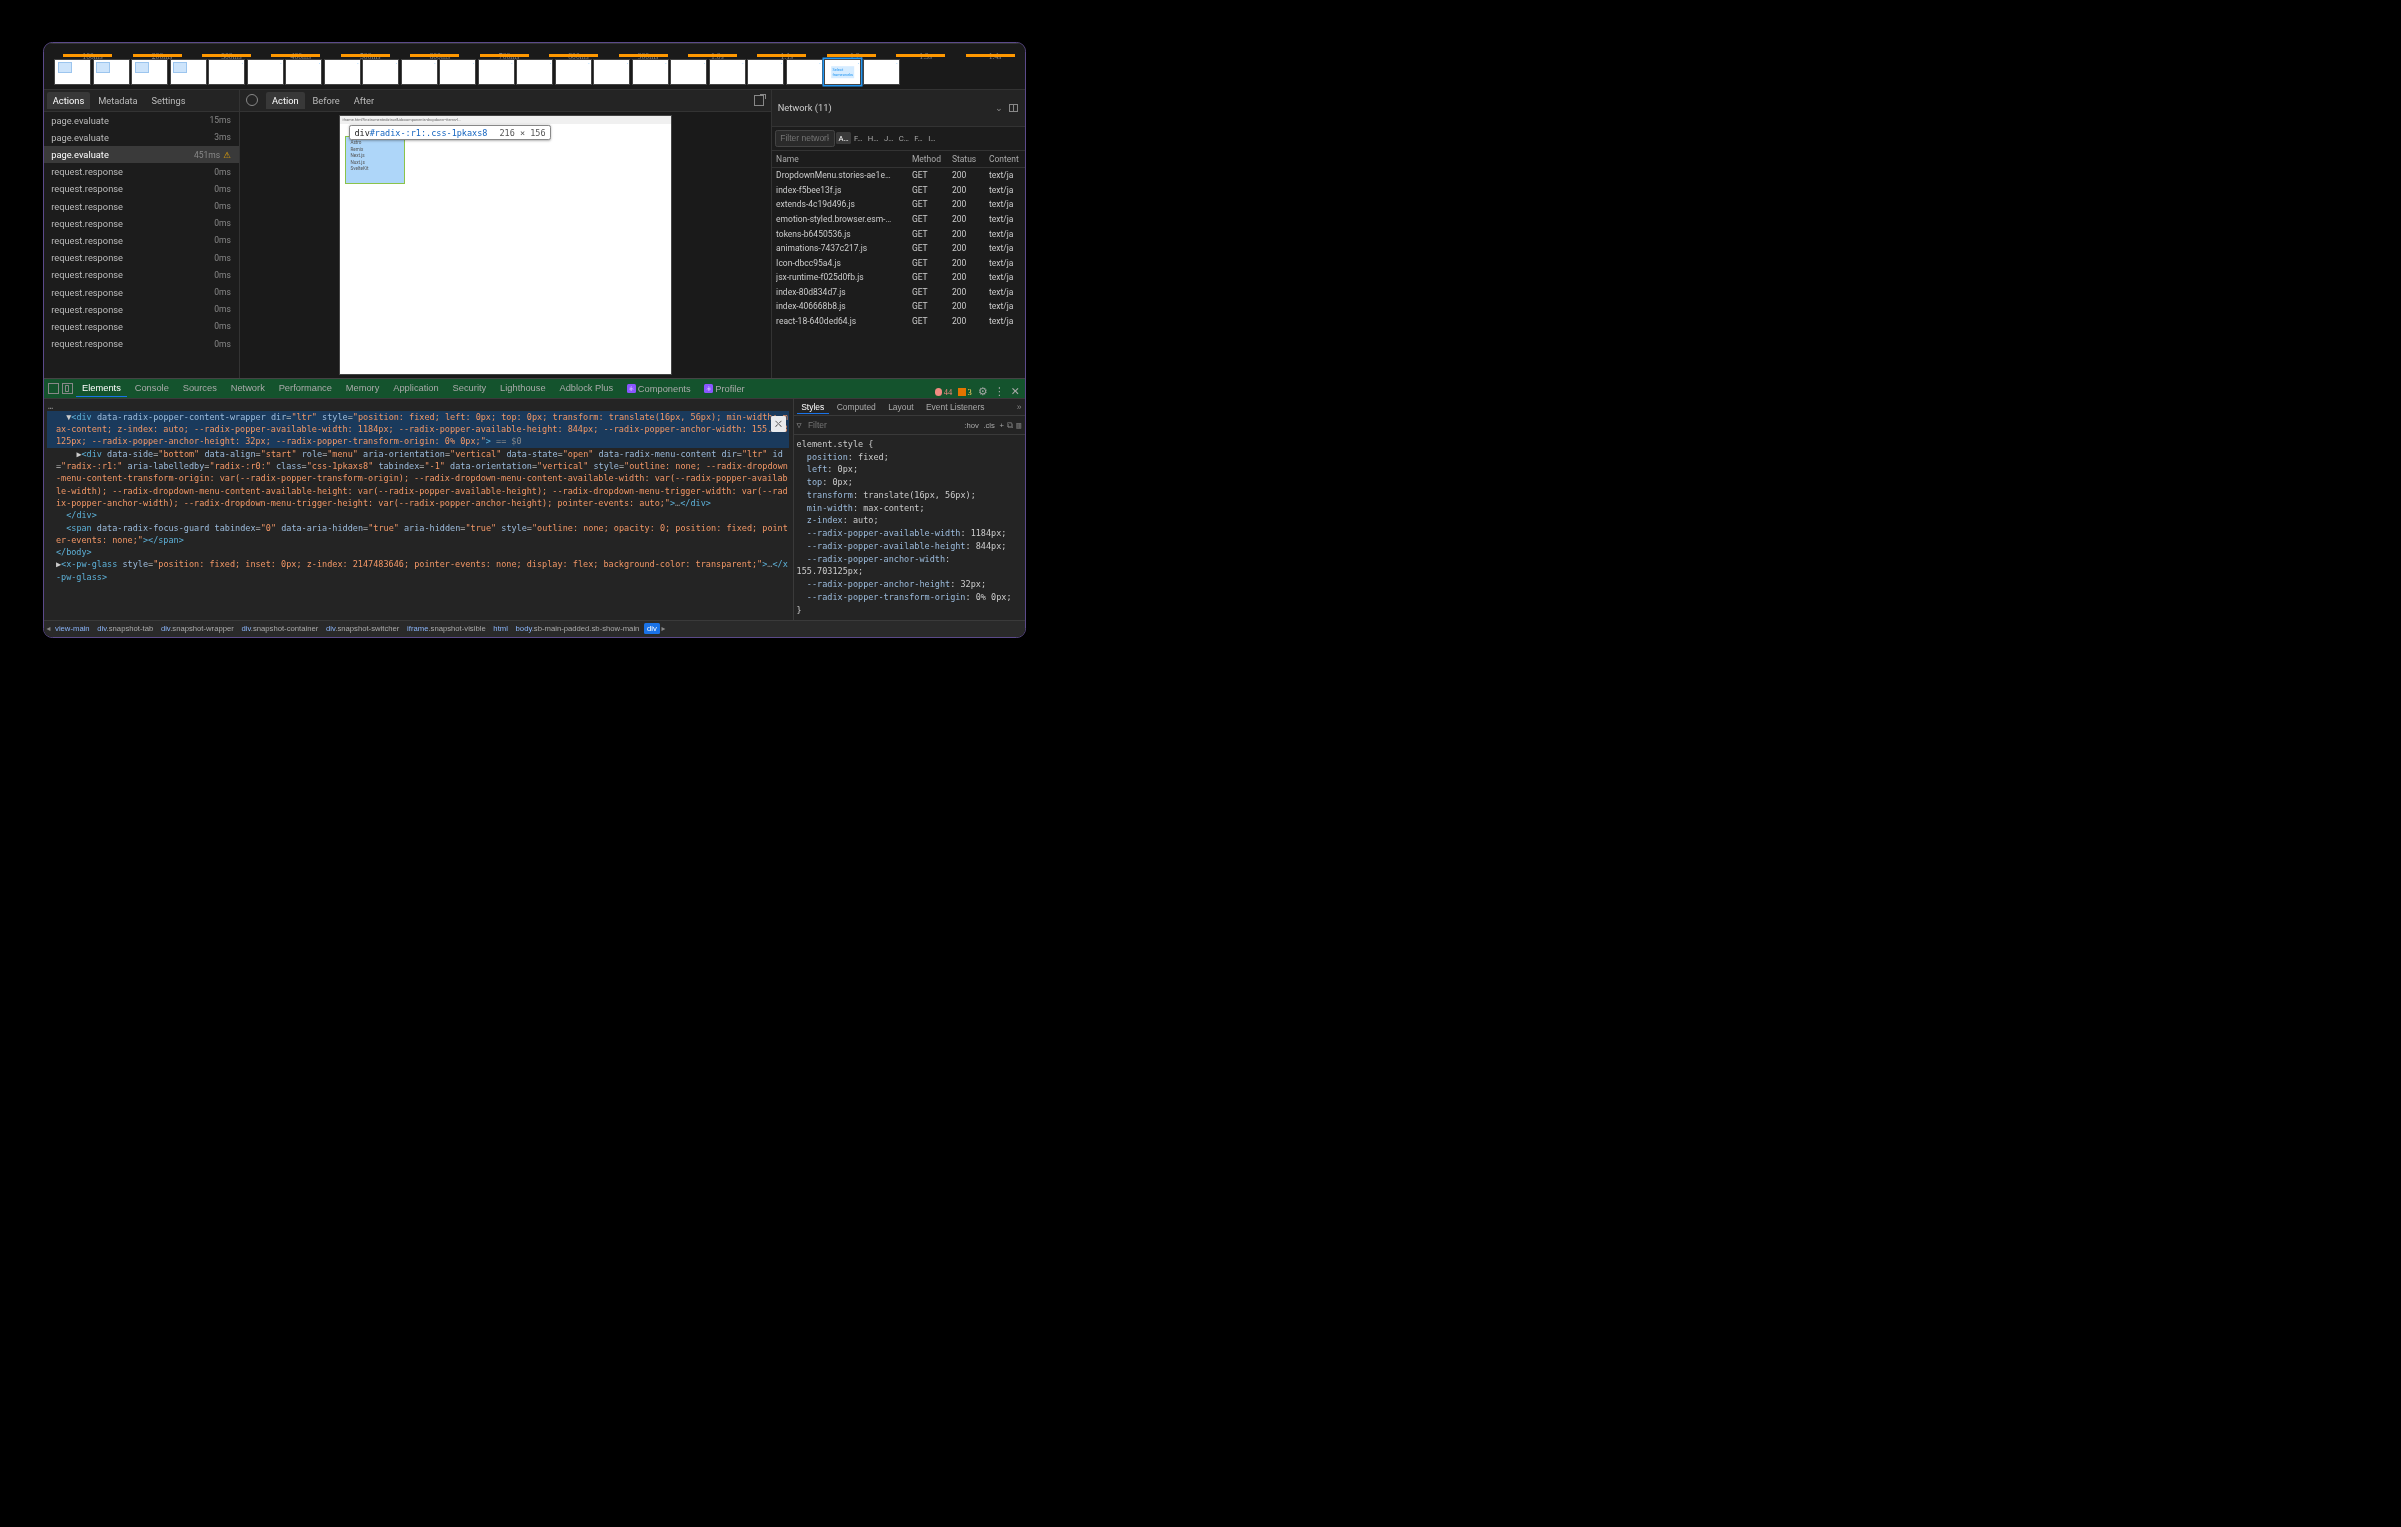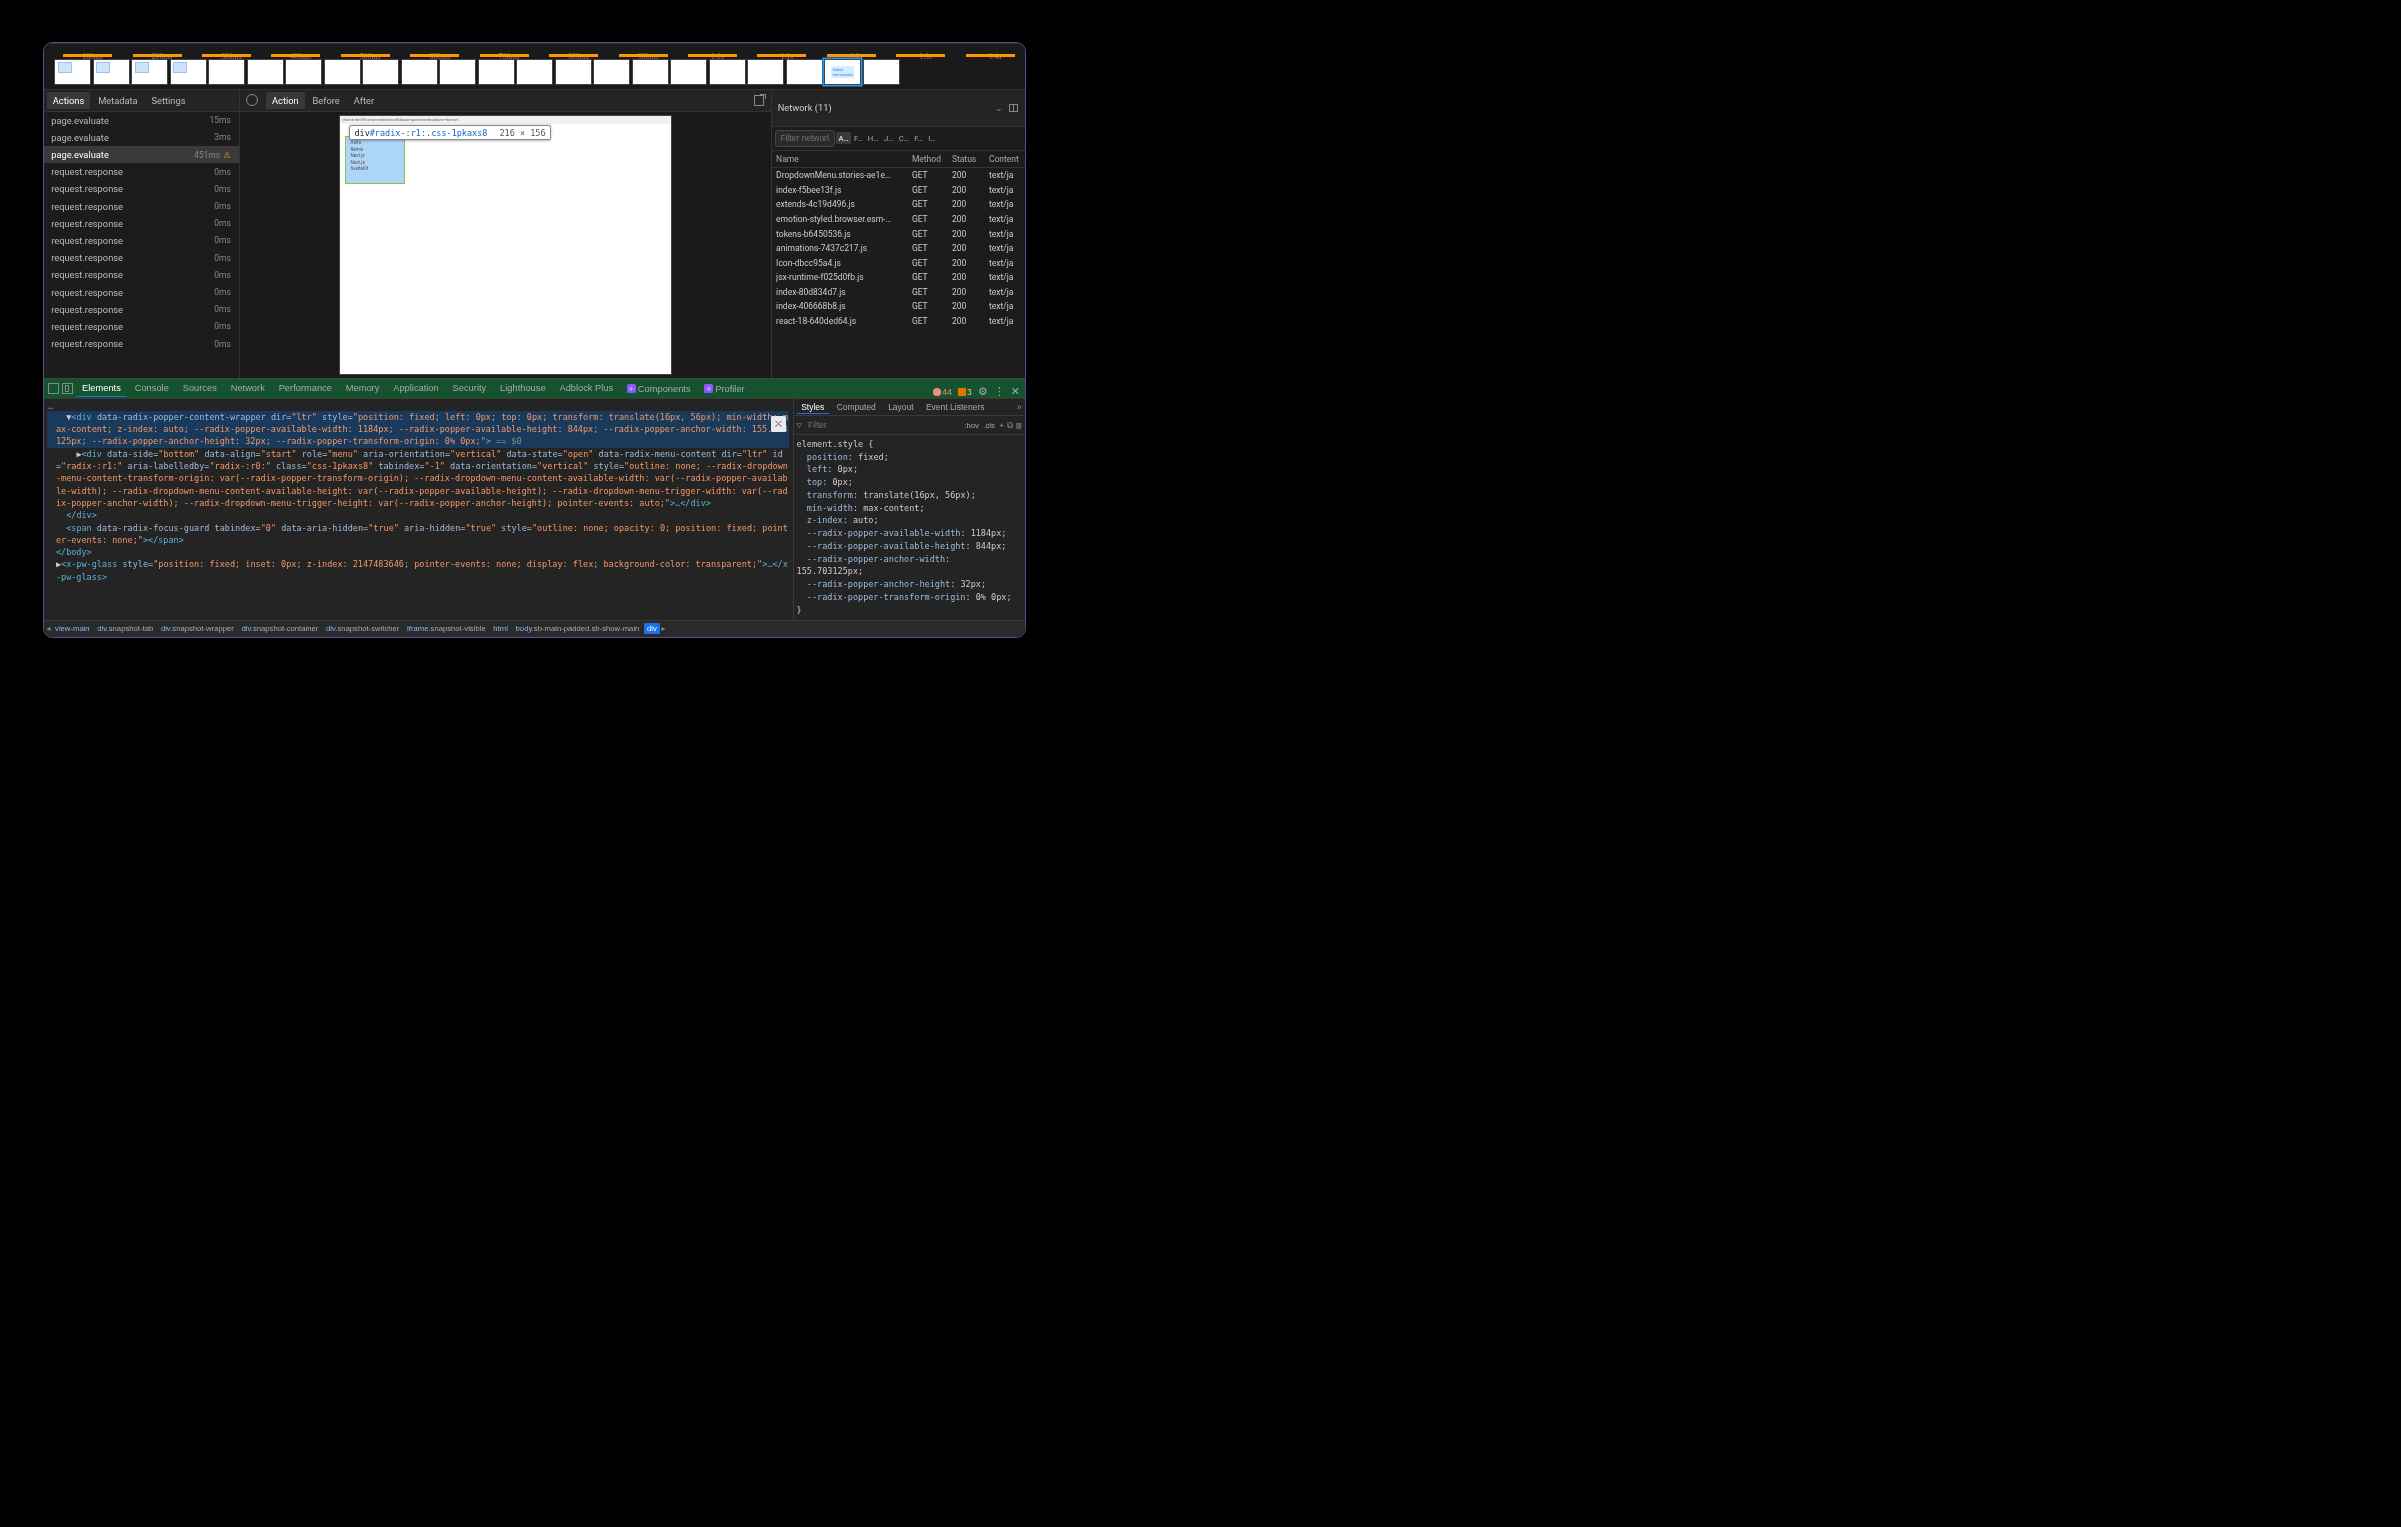--- a/index.html
+++ b/index.html
@@ -283,21 +283,21 @@
   align-items:center;
   gap:3.1px;
   padding:0 4.6px;
   border-bottom:0.8px solid #3a3a3a;
   background:#14532d;
 }
 .dt-ic{width:10.8px;height:10.8px;border:0.8px solid #888;position:relative;}
 .dt-ic.mob::after{content:'';position:absolute;left:2.3px;right:2.3px;top:0.8px;bottom:0.8px;border:0.8px solid #888;border-radius:0.8px;}
 .dt-tab{color:#aaa;padding:3.1px 6.2px;cursor:pointer;font-family:-apple-system,sans-serif;font-size:9.3px;}
 .dt-tab.active{color:#fff;border-bottom:1.5px solid #1a73e8;}
-.dt-right{margin-left:auto;display:flex;align-items:center;gap:6.2px;font-family:Liberation Sans, sans-serif;margin-top:6px;}
+.dt-right{margin-left:auto;display:flex;align-items:center;gap:6.2px;font-family:Liberation Serif, serif;margin-top:6px;}
 .err-badge{color:#f28b82;font-size:8.5px;display:flex;align-items:center;gap:1.5px;}
 .err-badge::before{content:'';width:7.7px;height:7.7px;background:#f28b82;border-radius:50%;}
 .warn-badge{color:#fdd663;font-size:8.5px;display:flex;align-items:center;gap:1.5px;}
 .warn-badge::before{content:'';width:7.7px;height:7.7px;background:#e37400;}
 .gear2{color:#aaa;font-size:10.8px;}
 .dots{color:#aaa;font-size:10.8px;}
 .close-x{color:#aaa;font-size:10.8px;cursor:pointer;}
 .dt-body{flex:1;display:flex;overflow:hidden;}
 .dom-pane{flex:1;overflow:hidden;padding:1.5px 3.1px;position:relative;}
 .dom-line{white-space:pre-wrap;word-break:break-all;line-height:1.45;padding-left:9.3px;}

